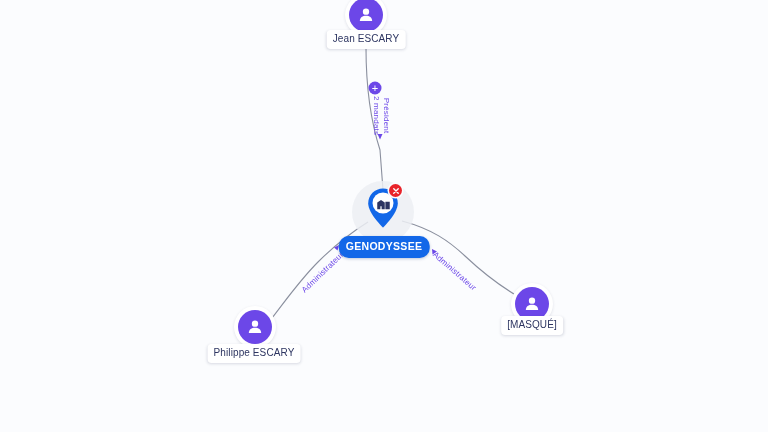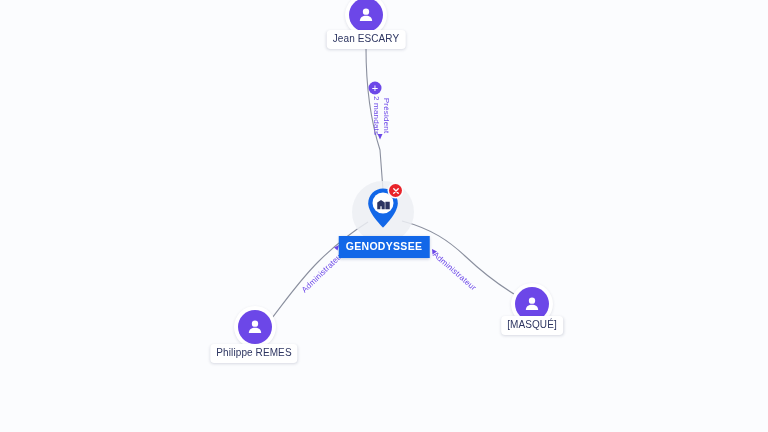--- a/index.html
+++ b/index.html
@@ -124,21 +124,21 @@
   .company-label {
     position: absolute;
     transform: translate(-50%, 0);
     white-space: nowrap;
     background: #1267e8;
     color: #ffffff;
     font-size: 10.5px;
     font-weight: bold;
     line-height: 1;
     padding: 5px 7px 6px 7px;
-    border-radius: 0;
+    border-radius: 10px;
     letter-spacing: 0.3px;
     box-shadow: 0 1px 3px rgba(10, 40, 110, 0.25);
   }
 
   
   .edge-label {
     position: absolute;
     white-space: nowrap;
     color: #6c47e8;
     font-size: 8px;
@@ -228,21 +228,21 @@
 
   <div class="person-node" style="left:255px; top:327px;">
     <div class="person-halo"></div>
     <div class="person-avatar">
       <svg width="20" height="20" viewBox="0 0 24 24" fill="#ffffff">
         <circle cx="12" cy="8" r="3.8"></circle>
         <path d="M4.6 19.2c0-4.1 3.3-6.2 7.4-6.2s7.4 2.1 7.4 6.2z"></path>
       </svg>
     </div>
   </div>
-  <div class="node-label" style="left:254px; top:344px;">Philippe REMES</div>
+  <div class="node-label" style="left:254px; top:344px;">Philippe ESCARY</div>
 
   <div class="person-node" style="left:532px; top:304px;">
     <div class="person-halo"></div>
     <div class="person-avatar">
       <svg width="20" height="20" viewBox="0 0 24 24" fill="#ffffff">
         <circle cx="12" cy="8" r="3.8"></circle>
         <path d="M4.6 19.2c0-4.1 3.3-6.2 7.4-6.2s7.4 2.1 7.4 6.2z"></path>
       </svg>
     </div>
   </div>

